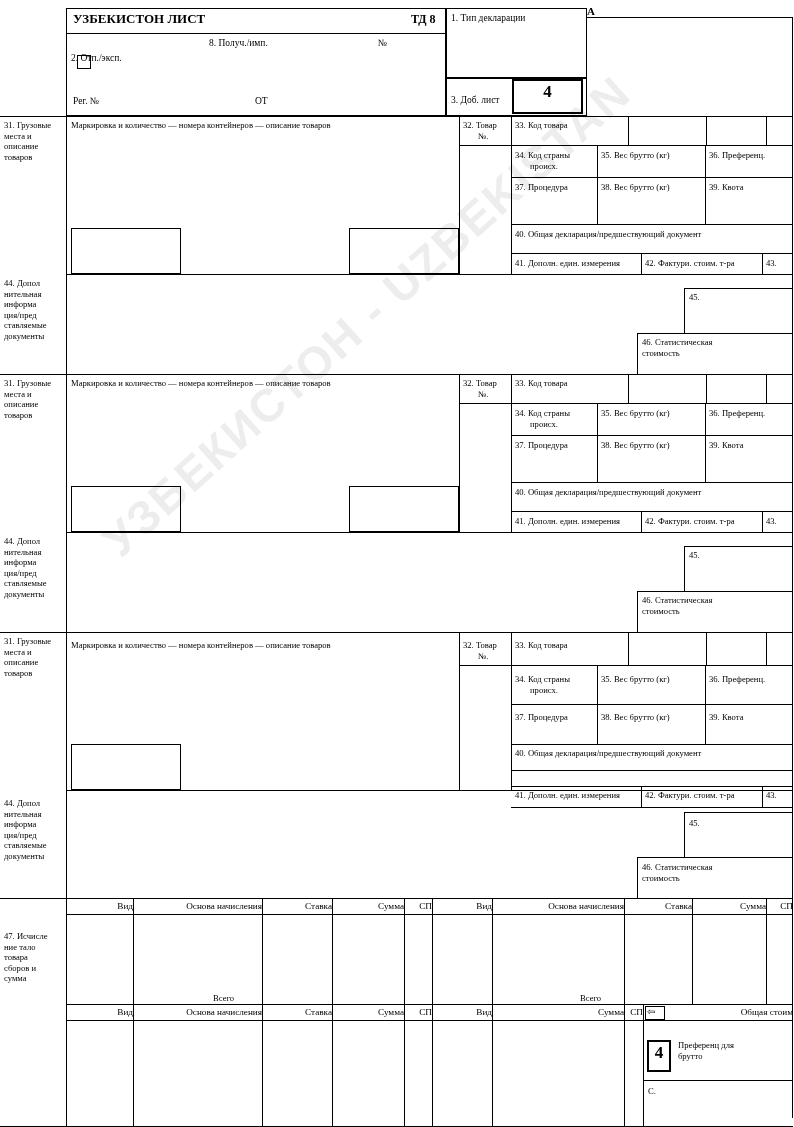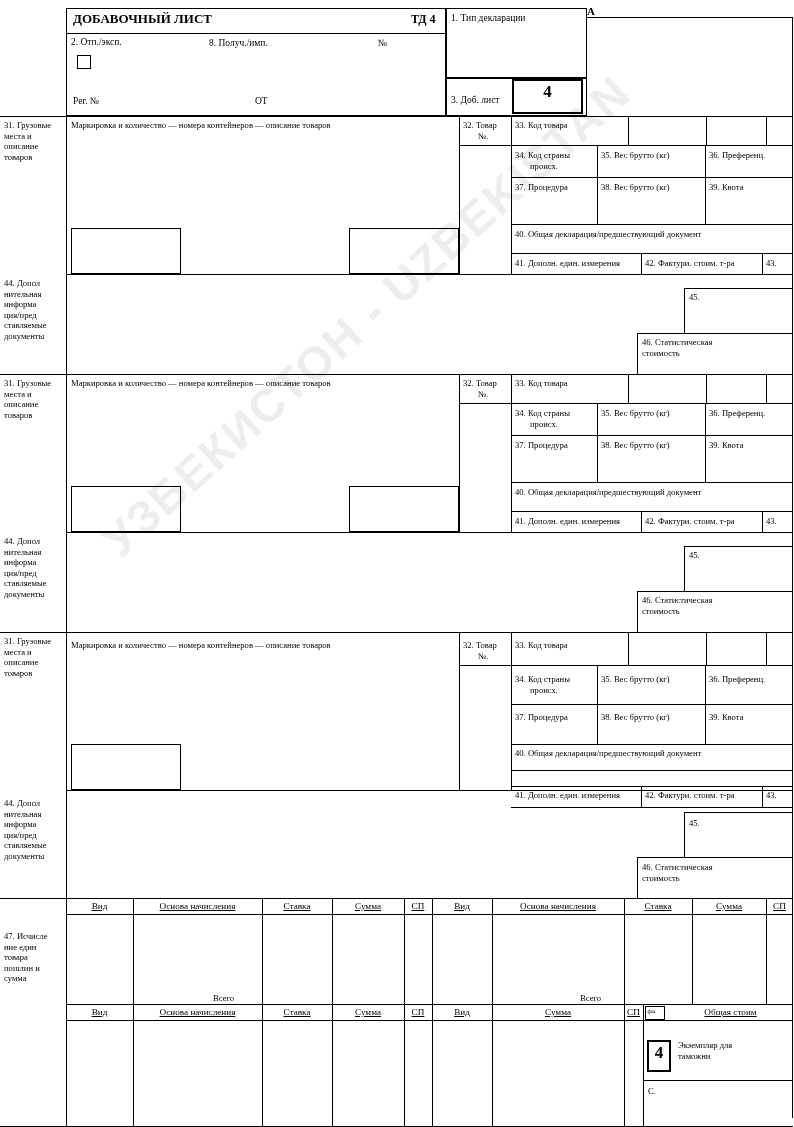--- a/index.html
+++ b/index.html
@@ -8,38 +8,38 @@
   .wm{position:absolute;left:60px;top:0px;width:740px;height:1127px;pointer-events:none;overflow:hidden;}
   .wm span{position:absolute;left:50px;top:520px;transform:rotate(-42deg);transform-origin:left center;
     font-family:"Liberation Sans",sans-serif;font-weight:bold;font-size:46px;color:#ededed;white-space:nowrap;letter-spacing:2px;}
   .bx{position:absolute;box-sizing:border-box;border:1px solid #000;}
   .ln{position:absolute;background:#000;}
   .t{position:absolute;font-size:9.5px;line-height:11px;}
   .big{font-size:13px;font-weight:bold;}
   .td2{font-size:12px;font-weight:bold;}
   .num4{font-size:17px;font-weight:bold;text-align:center;}
   .sm{font-size:8.6px;line-height:10.5px;}
-  .hdrcell{font-size:9.2px;text-align:center;text-decoration:underline;}
+  .hdrcell{font-size:9.2px;text-align:right;}
 </style>
 </head>
 <body>
 
 <div class="page">
 
   <div class="wm">
     <span>УЗБЕКИСТОН - UZBEKISTAN</span>
   </div>
 
   <div class="bx" style="left:66px;top:8px;width:380px;height:108px;"></div>
-  <div class="t big" style="left:73px;top:13px;">ДОБАВОЧНЫЙ ЛИСТ</div>
-  <div class="t td2" style="left:411px;top:14px;">ТД 4</div>
+  <div class="t big" style="left:73px;top:13px;">УЗБЕКИСТОН ЛИСТ</div>
+  <div class="t td2" style="left:411px;top:14px;">ТД 8</div>
 
   <div class="ln" style="left:66px;top:33px;width:380px;height:1px;"></div>
 
-  <div class="t" style="left:71px;top:37px;">2. Отп./эксп.</div>
+  <div class="t" style="left:71px;top:53px;">2. Отп./эксп.</div>
   <div class="t" style="left:209px;top:38px;">8. Получ./имп.</div>
   <div class="t" style="left:378px;top:38px;">№</div>
   <div class="bx" style="left:77px;top:55px;width:14px;height:14px;"></div>
 
   <div class="t" style="left:73px;top:96px;">Рег. №</div>
   <div class="t" style="left:255px;top:96px;">ОТ</div>
 
   <div class="bx" style="left:446px;top:8px;width:141px;height:70px;"></div>
   <div class="t" style="left:451px;top:13px;text-align:right;">1. Тип декларации</div>
 
@@ -247,23 +247,23 @@
   <div class="ln" style="left:684px;top:812px;width:1px;height:45px;"></div>
   <div class="t sm" style="left:689px;top:818px;">45.</div>
   <div class="ln" style="left:637px;top:857px;width:156px;height:1px;"></div>
   <div class="ln" style="left:637px;top:857px;width:1px;height:41px;"></div>
   <div class="t sm" style="left:642px;top:862px;">46. Статистическая</div>
   <div class="t sm" style="left:642px;top:873px;">стоимость</div>
   <div class="ln" style="left:0px;top:898px;width:793px;height:1px;"></div>
 
   <div class="t sm" style="left:4px;top:931px;width:64px;">
     <span>47. Исчисле</span><br>
-    <span>ние един</span><br>
+    <span>ние тало</span><br>
     <span>товара</span><br>
-    <span>пошлин и</span><br>
+    <span>сборов и</span><br>
     <span>сумма</span>
   </div>
   <div class="ln" style="left:66px;top:898px;width:1px;height:229px;"></div>
 
   <div class="ln" style="left:66px;top:914px;width:727px;height:1px;"></div>
   <div class="ln" style="left:133px;top:898px;width:1px;height:106px;"></div>
   <div class="ln" style="left:262px;top:898px;width:1px;height:106px;"></div>
   <div class="ln" style="left:332px;top:898px;width:1px;height:106px;"></div>
   <div class="ln" style="left:404px;top:898px;width:1px;height:106px;"></div>
   <div class="ln" style="left:432px;top:898px;width:1px;height:106px;"></div>
@@ -305,20 +305,20 @@
   <div class="t hdrcell" style="left:432px;top:1007px;width:60px;">Вид</div>
   <div class="t hdrcell" style="left:492px;top:1007px;width:132px;">Сумма</div>
   <div class="t hdrcell" style="left:624px;top:1007px;width:19px;">СП</div>
 
   <div class="bx" style="left:645px;top:1006px;width:20px;height:14px;"></div>
   <div class="t" style="left:647px;top:1006px;font-size:10px;">⇦</div>
   <div class="t hdrcell" style="left:668px;top:1007px;width:125px;">Общая стоим</div>
 
   <div class="bx" style="left:647px;top:1040px;width:24px;height:32px;border-width:2px;"></div>
   <div class="t num4" style="left:647px;top:1047px;width:24px;">4</div>
-  <div class="t sm" style="left:678px;top:1040px;">Экземпляр для</div>
-  <div class="t sm" style="left:678px;top:1051px;">таможни</div>
+  <div class="t sm" style="left:678px;top:1040px;">Преференц для</div>
+  <div class="t sm" style="left:678px;top:1051px;">брутто</div>
   <div class="ln" style="left:643px;top:1080px;width:150px;height:1px;"></div>
   <div class="t sm" style="left:648px;top:1086px;">С.</div>
 
   <div class="ln" style="left:0px;top:1126px;width:793px;height:1px;"></div>
 
 </div>
 
 </body></html>

